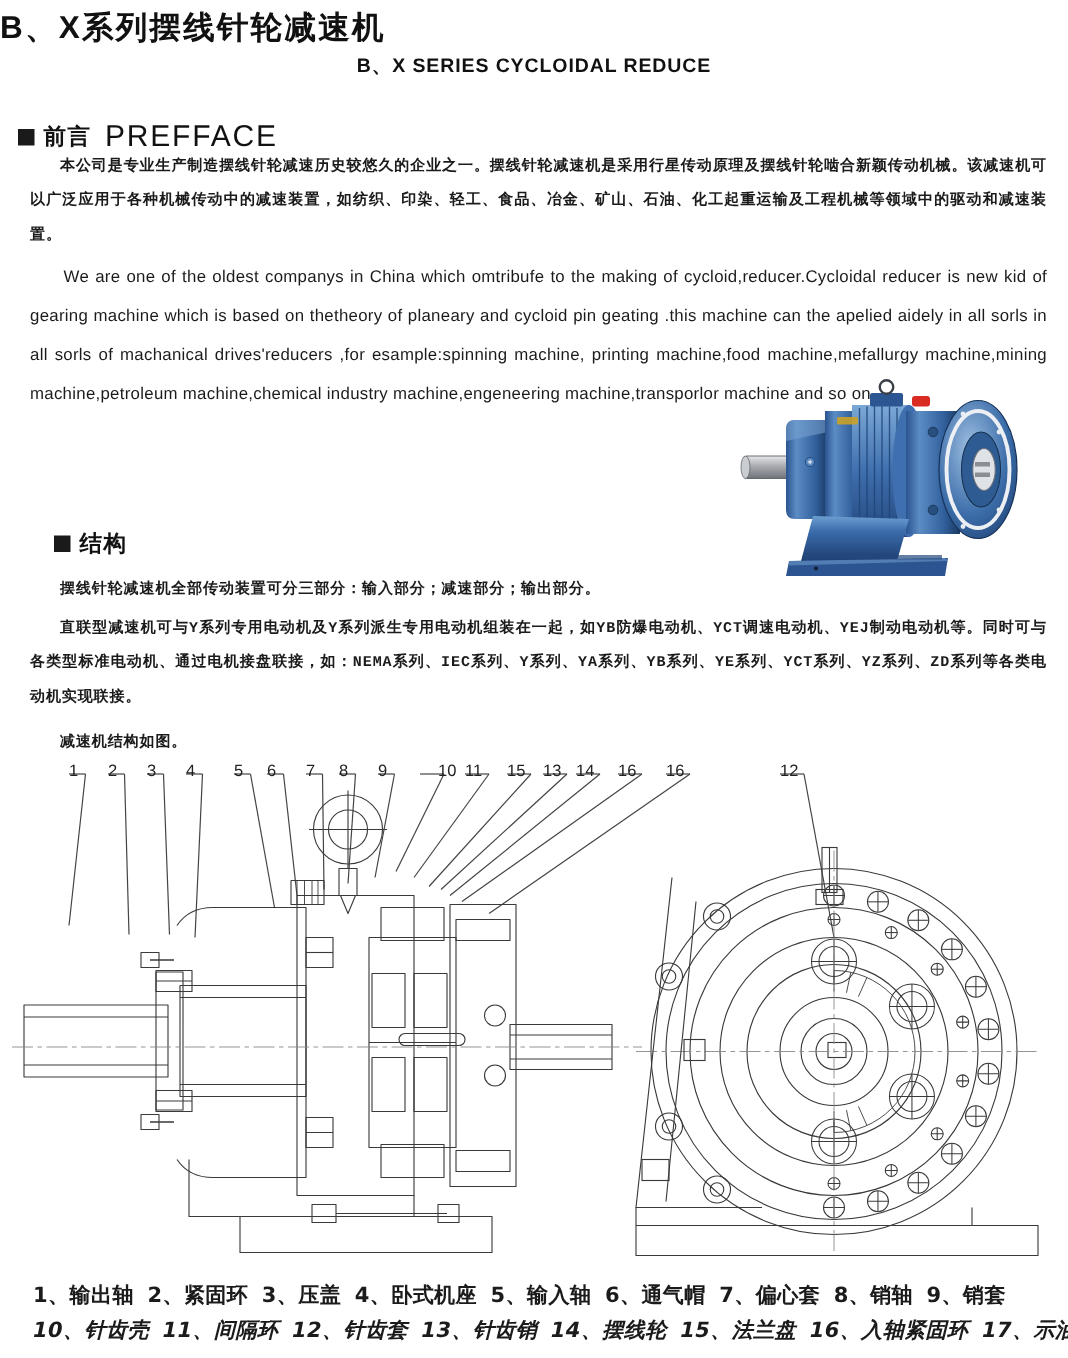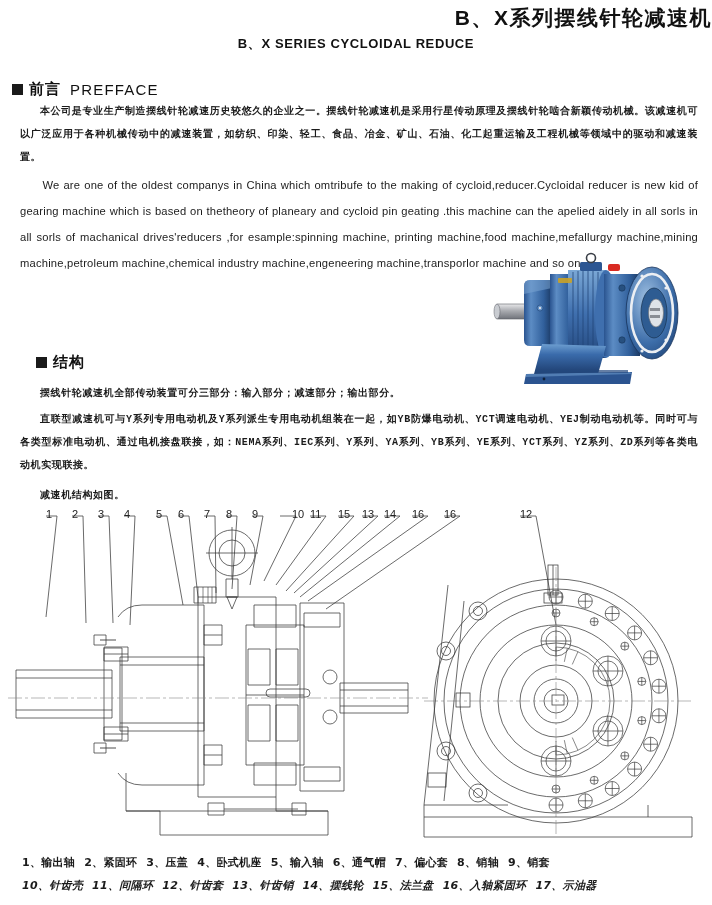--- a/index.html
+++ b/index.html
@@ -15,21 +15,21 @@
     color: #1a1a1a;
     overflow: hidden;
   }
 
   
   .title-cn {
     position: absolute;
     top: 4px;
     left: 0;
     width: 712px;
-    text-align: right;
+    text-align: left;
     font-size: 21px;
     font-weight: bold;
     letter-spacing: 1.5px;
     color: #111;
   }
   .title-en {
     position: absolute;
     top: 35px;
     left: 0;
     width: 712px;
@@ -54,21 +54,21 @@
     width: 11px;
     height: 11px;
     background: #1a1a1a;
     margin-right: 6px;
   }
   .section-head .cn { letter-spacing: 1px; }
   .section-head .en {
     margin-left: 9px;
     font-weight: normal;
     letter-spacing: 1.2px;
-    font-size: 15px;
+    font-size: 20px;
   }
   #preface-head { top: 80px; left: 12px; }
   #structure-head { top: 353px; left: 12px; margin-left: 24px; }
 
   
   .para {
     position: absolute;
     font-size: 11.5px;
     line-height: 23px;
     color: #1b1b1b;
@@ -111,21 +111,21 @@
     font-size: 11px;
     color: #222;
     font-family: "Liberation Sans", sans-serif;
   }
 
   
   .legend-line {
     position: absolute;
     left: 22px;
     width: 688px;
-    font-size: 11px;
+    font-size: 14px;
     font-family: "DejaVu Sans", "Liberation Sans", sans-serif;
     font-weight: bold;
     color: #1b1b1b;
     letter-spacing: 0.3px;
     white-space: nowrap;
   }
   #legend-1 { top: 855px; }
   #legend-2 { top: 878px; font-style: italic; }
   .legend-item { margin-right: 9px; }
 </style>

